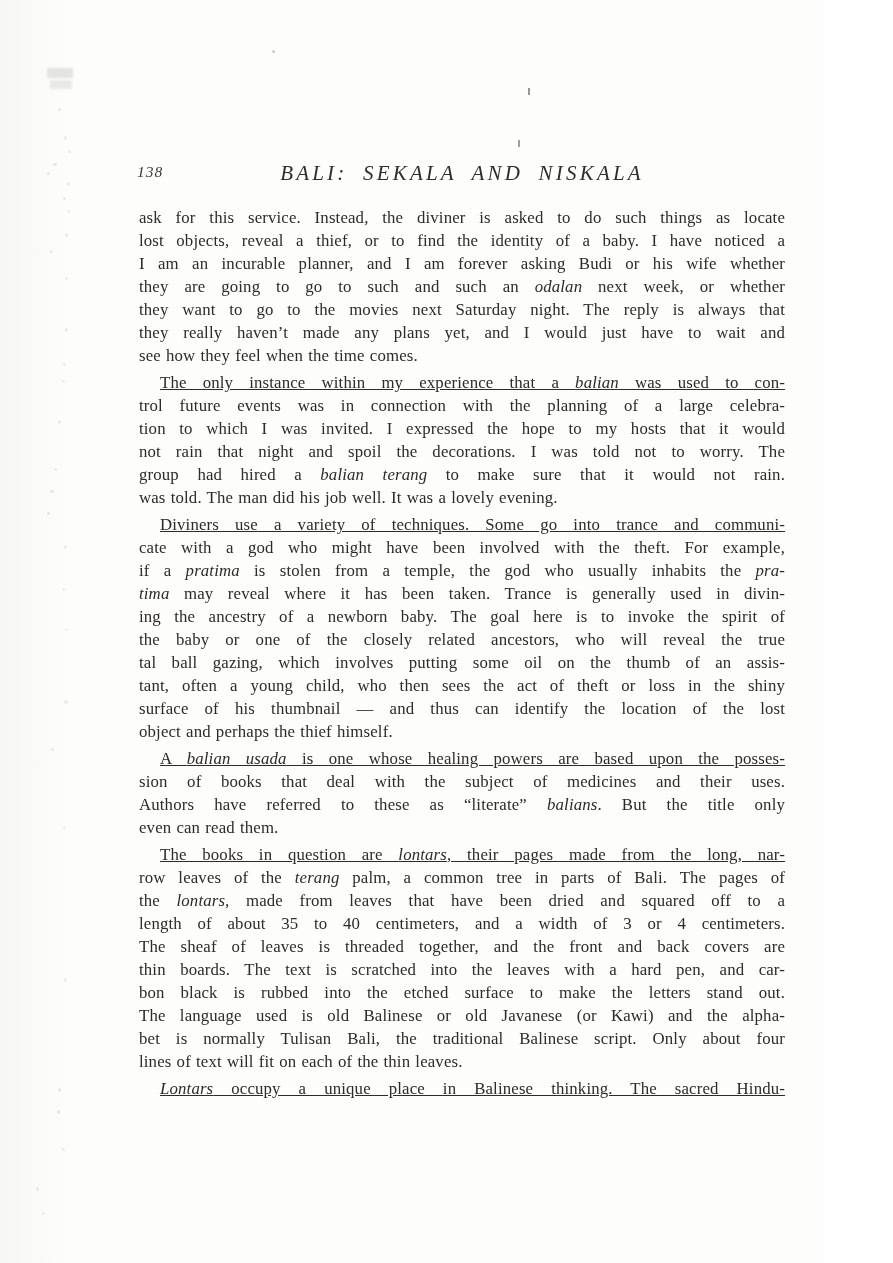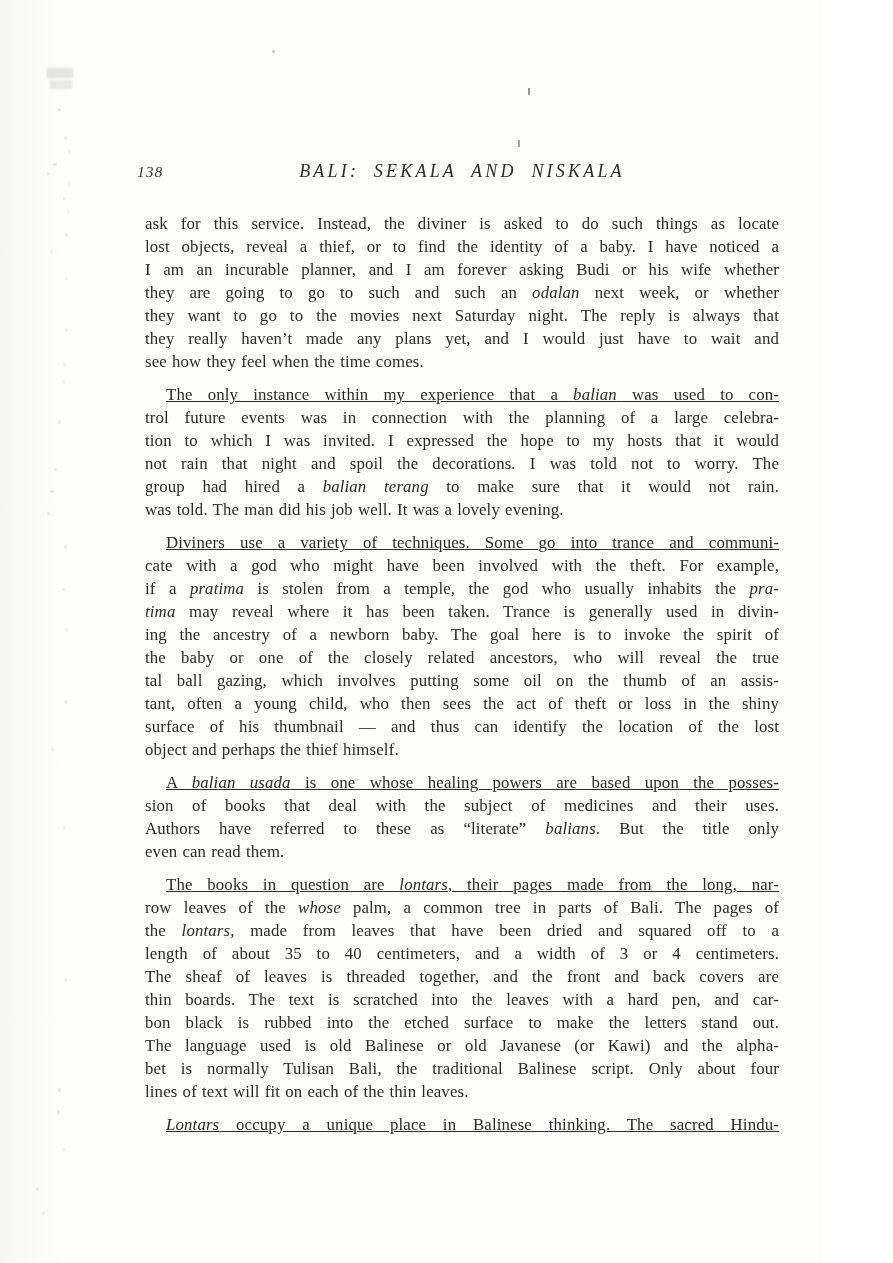--- a/index.html
+++ b/index.html
@@ -37,38 +37,38 @@
     top: 2px;
     font-style: italic;
     font-size: 15.5px;
     letter-spacing: 1px;
     color: #3a3833;
   }
   .runtitle {
     display: block;
     text-align: center;
     font-style: italic;
-    font-size: 18px;
+    font-size: 21px;
     letter-spacing: 3.2px;
     word-spacing: 7px;
     color: #2f2d29;
   }
 
   .textblock {
     position: absolute;
     left: 135px;
     top: 202px;
     width: 654px;
     font-size: 16.8px;
     line-height: 23px;
     letter-spacing: 0.15px;
     word-spacing: 0.8px;
     color: #2d2b27;
   }
-  .para { margin: 10px; }
+  .para { margin: 4px; }
   .line {
     height: 23px;
     text-align: justify;
     text-align-last: justify;
     overflow: hidden;
   }
   .line.lastline { text-align-last: left; }
   .line.ind { padding-left: 21px; text-decoration: underline; }
   .line i { font-style: italic; }
 
@@ -169,21 +169,21 @@
         <div class="line lastline">object and perhaps the thief himself.</div>
       </div>
       <div class="para">
         <div class="line ind">A <i>balian usada</i> is one whose healing powers are based upon the posses-</div>
         <div class="line">sion of books that deal with the subject of medicines and their uses.</div>
         <div class="line">Authors have referred to these as “literate” <i>balians</i>. But the title only</div>
         <div class="line lastline">even can read them.</div>
       </div>
       <div class="para">
         <div class="line ind">The books in question are <i>lontars</i>, their pages made from the long, nar-</div>
-        <div class="line">row leaves of the <i>whose</i> palm, a common tree in parts of Bali. The pages of</div>
+        <div class="line">row leaves of the <i>terang</i> palm, a common tree in parts of Bali. The pages of</div>
         <div class="line">the <i>lontars,</i> made from leaves that have been dried and squared off to a</div>
         <div class="line">length of about 35 to 40 centimeters, and a width of 3 or 4 centimeters.</div>
         <div class="line">The sheaf of leaves is threaded together, and the front and back covers are</div>
         <div class="line">thin boards. The text is scratched into the leaves with a hard pen, and car-</div>
         <div class="line">bon black is rubbed into the etched surface to make the letters stand out.</div>
         <div class="line">The language used is old Balinese or old Javanese (or Kawi) and the alpha-</div>
         <div class="line">bet is normally Tulisan Bali, the traditional Balinese script. Only about four</div>
         <div class="line lastline">lines of text will fit on each of the thin leaves.</div>
       </div>
       <div class="para">

